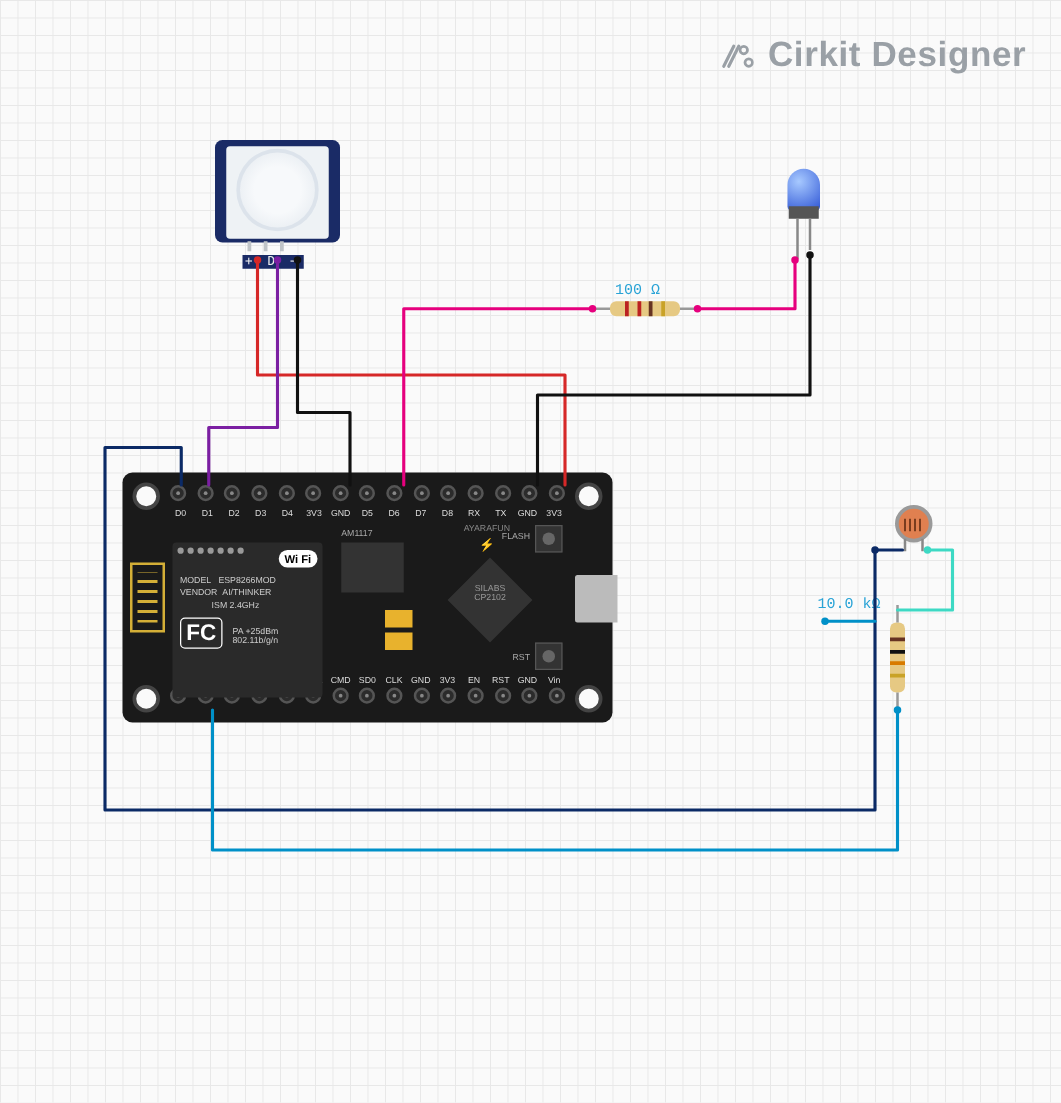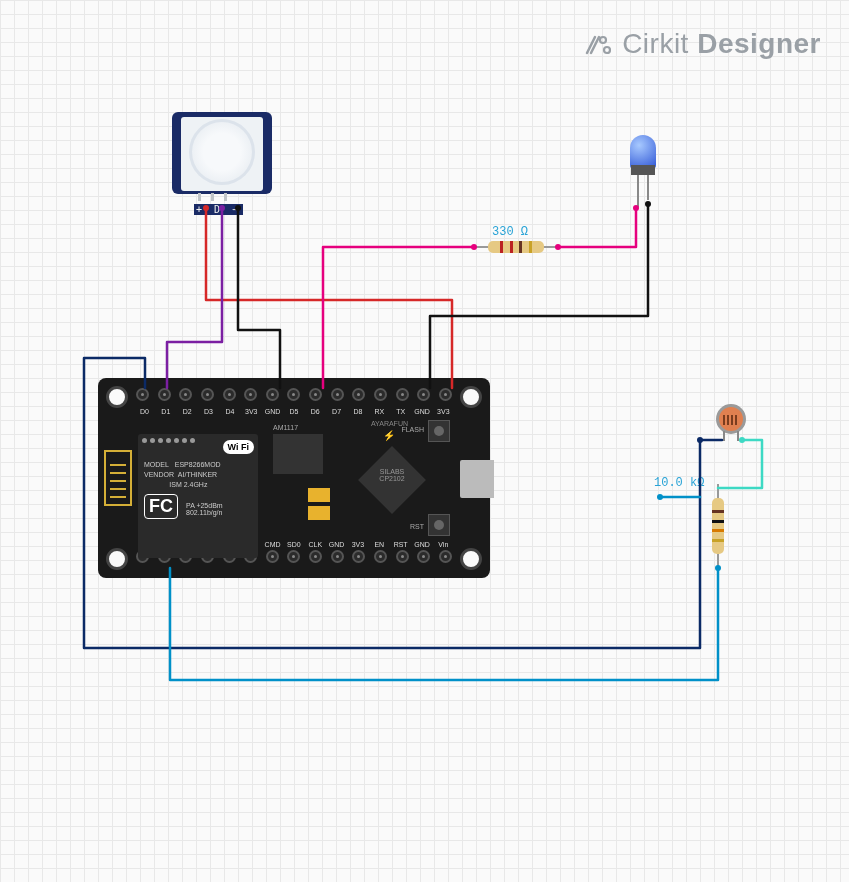--- a/index.html
+++ b/index.html
@@ -24,21 +24,21 @@
   }
   .brand {
     position: absolute;
     top: 28px;
     right: 28px;
     font-size: 28px;
     color: #9aa0a6;
     font-weight: 400;
     letter-spacing: 0.5px;
   }
-  .brand .b1 { font-weight: 400; }
+  .brand .b1 { font-weight: 700; }
   .brand .b2 { font-weight: 700; margin-top: 20px; }
   .brand svg { vertical-align: -2px; margin-right: 3px; }
 
   
   .pir {
     position: absolute;
     left: 172px;
     top: 112px;
     width: 100px;
     height: 85px;
@@ -195,21 +195,21 @@
   <div class="labels"><span>+ D −</span></div>
 </div>
 
 <div class="led">
   <div class="bulb"></div>
   <div class="base"></div>
   <div class="legA"></div>
   <div class="legC"></div>
 </div>
 
-<div class="res-label" style="left:492px; top:225px;">330 Ω</div>
+<div class="res-label" style="left:492px; top:225px;">100 Ω</div>
 <div class="resistor-h" style="left:488px; top:241px;">
   <div class="bands">
       <span style="background:#b22"></span>
       <span style="background:#b22"></span>
       <span style="background:#632"></span>
       <span style="background:#c9a227"></span>
     </div>
 </div>
 
 <div class="ldr">

